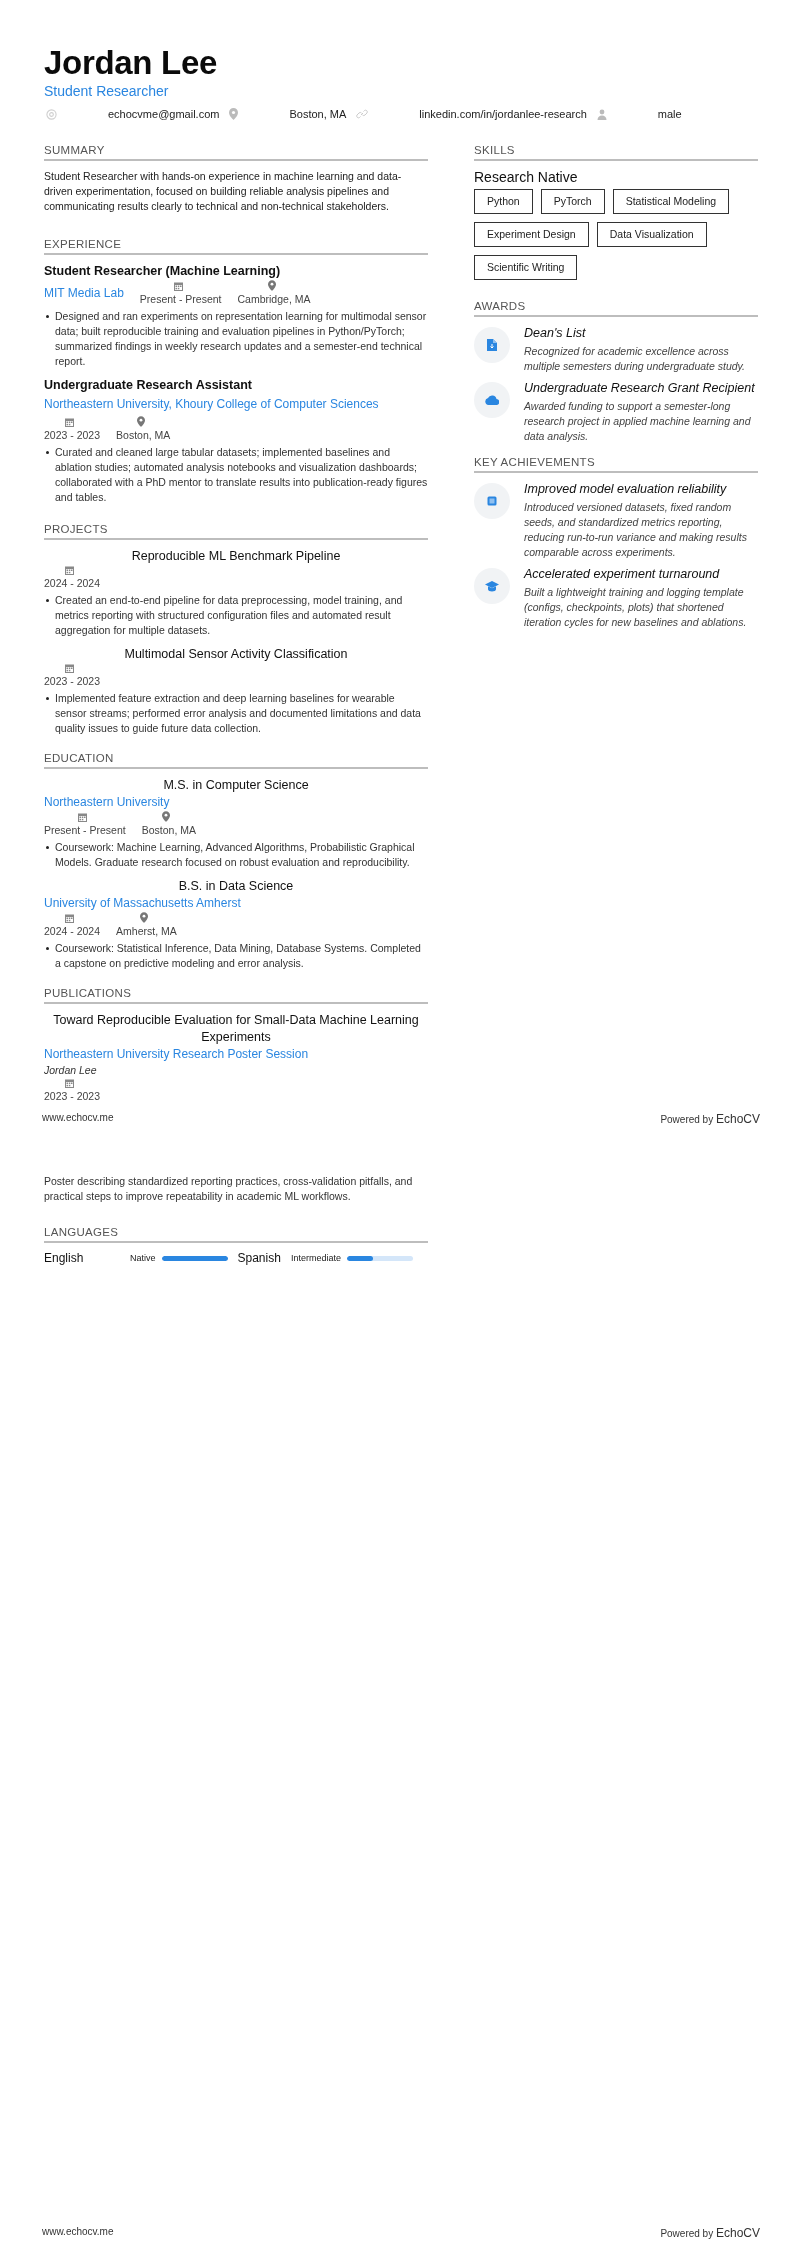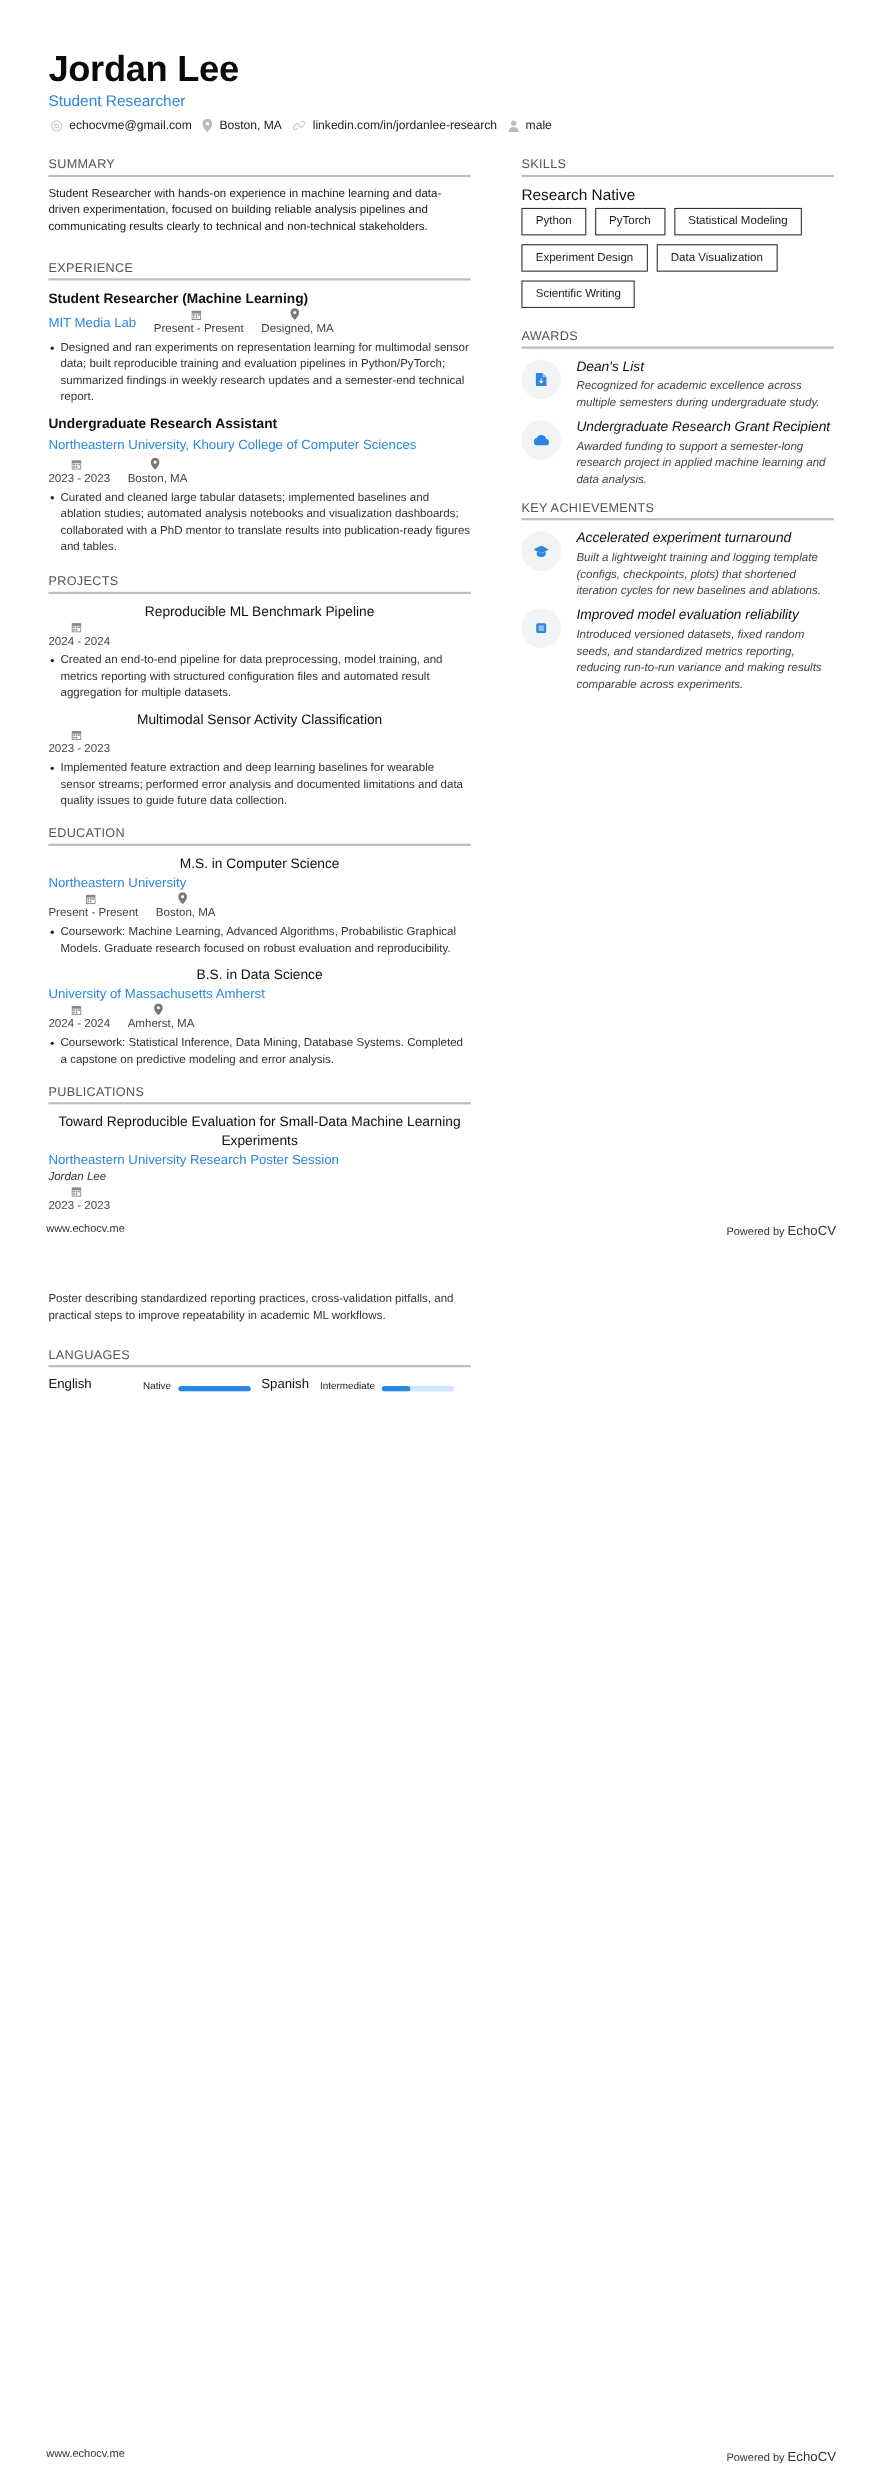--- a/index.html
+++ b/index.html
@@ -2,21 +2,21 @@
 <html><head>
 <meta charset="utf-8">
 <style>
   * { box-sizing: border-box; margin: 0; padding: 0; }
   html, body { width: 794px; background: #fff; }
   body { font-family: "Liberation Sans", "DejaVu Sans", sans-serif; color: #111; position: relative; height: 2246px; }
   .header { position: absolute; left: 44px; top: 44px; }
   .name { font-size: 33px; font-weight: 700; color: #0b0b0b; letter-spacing: -0.3px; line-height: 38px; }
   .subtitle { font-size: 14px; color: #2a86e0; margin-top: 0px; line-height: 18px; }
   .contacts { position: absolute; left: 46px; top: 108px; display: flex; align-items: center; font-size: 11px; color: #222; }
-  .contact { display: flex; align-items: center; margin-right: 10px; }
+  .contact { display: flex; align-items: center; margin-right: 10px; gap: 45px; }
   .contact svg { margin-right: 6px; }
 
   .col-left { position: absolute; left: 44px; width: 384px; }
   .col-right { position: absolute; left: 474px; width: 284px; }
 
   .sec-title { font-size: 11.5px; color: #555; letter-spacing: 0.3px; border-bottom: 2px solid #bdbdbd; padding-bottom: 3px; margin-bottom: 8px; }
   .para { font-size: 10.5px; line-height: 15px; color: #222; }
 
   .item-title { font-size: 12.5px; font-weight: 700; color: #111; line-height: 17px; }
   .item-title.light { font-weight: 400; text-align: center; }
@@ -40,21 +40,21 @@
   .award-title { font-size: 12.5px; color: #111; line-height: 17px; }
   .award-desc { font-size: 10.5px; color: #444; line-height: 15px; margin-top: 2px; }
 
   .footer { position: absolute; left: 0; width: 794px; height: 20px; font-size: 10px; color: #333; }
   .footer .left { position: absolute; left: 42px; }
   .footer .right { position: absolute; right: 34px; }
   .footer .brand { font-size: 12px; color: #333; }
 
   .pub-author { font-size: 10.5px; font-style: italic; color: #333; line-height: 15px; }
 
-  .lang-row { display: flex; align-items: flex-end; }
+  .lang-row { display: flex; align-items: center; }
   .lang-name { font-size: 12px; color: #111; width: 86px; }
   .lang-level { font-size: 9px; color: #222; margin-right: 6px; }
   .bar { width: 66px; height: 5px; border-radius: 3px; background: #d4e6f9; margin-right: 10px; overflow: hidden; }
   .bar-fill { height: 100%; background: #2a86e0; border-radius: 3px; }
 </style>
 </head>
 <body>
 
 <div class="header">
   <div class="name">Jordan Lee</div>
@@ -115,21 +115,21 @@
               <rect x="1.5" y="6.8" width="1.5" height="1.5" fill="#888"></rect>
               <rect x="3.8" y="6.8" width="1.5" height="1.5" fill="#888"></rect>
             </svg>
           <span>Present - Present</span>
         </span>
         <span class="meta">
           <svg width="8" height="11" viewBox="0 0 9 12">
               <path d="M4.5 0C2 0 0 2 0 4.5 0 8 4.5 12 4.5 12S9 8 9 4.5C9 2 7 0 4.5 0z" fill="#777"></path>
               <circle cx="4.5" cy="4.5" r="1.6" fill="#fff"></circle>
             </svg>
-          <span>Designed, MA</span>
+          <span>Cambridge, MA</span>
         </span>
       </div>
       <ul class="bullets">
         <li>Designed and ran experiments on representation learning for multimodal sensor data; built reproducible training and evaluation pipelines in Python/PyTorch; summarized findings in weekly research updates and a semester-end technical report.</li>
       </ul>
     </div>
 
     <div class="entry">
       <div class="item-title">Undergraduate Research Assistant</div>
       <div class="org" style="margin-top:2px;">Northeastern University, Khoury College of Computer Sciences</div>
@@ -327,40 +327,40 @@
         <div class="award-title">Undergraduate Research Grant Recipient</div>
         <div class="award-desc">Awarded funding to support a semester-long research project in applied machine learning and data analysis.</div>
       </div>
     </div>
   </section>
 
   <section style="margin-top:12px;">
     <div class="sec-title">KEY ACHIEVEMENTS</div>
     <div class="award">
       <div class="award-icon">
+        <svg width="12" height="12" viewBox="0 0 12 12">
+            <rect x="1.5" y="1.5" width="9" height="9" rx="1.5" fill="#2a86e0"></rect>
+            <rect x="3.5" y="3.5" width="5" height="5" fill="#8fc0f0"></rect>
+          </svg>
+      </div>
+      <div class="award-body">
+        <div class="award-title">Improved model evaluation reliability</div>
+        <div class="award-desc">Introduced versioned datasets, fixed random seeds, and standardized metrics reporting, reducing run-to-run variance and making results comparable across experiments.</div>
+      </div>
+    </div>
+    <div class="award">
+      <div class="award-icon">
         <svg width="14" height="11" viewBox="0 0 14 11">
             <path d="M7 0L14 3.5 7 7 0 3.5z" fill="#2a86e0"></path>
             <path d="M3 5.2v3C3 9.5 5 10.5 7 10.5s4-1 4-2.3v-3L7 7.2z" fill="#2a86e0"></path>
           </svg>
       </div>
       <div class="award-body">
         <div class="award-title">Accelerated experiment turnaround</div>
         <div class="award-desc">Built a lightweight training and logging template (configs, checkpoints, plots) that shortened iteration cycles for new baselines and ablations.</div>
-      </div>
-    </div>
-    <div class="award">
-      <div class="award-icon">
-        <svg width="12" height="12" viewBox="0 0 12 12">
-            <rect x="1.5" y="1.5" width="9" height="9" rx="1.5" fill="#2a86e0"></rect>
-            <rect x="3.5" y="3.5" width="5" height="5" fill="#8fc0f0"></rect>
-          </svg>
-      </div>
-      <div class="award-body">
-        <div class="award-title">Improved model evaluation reliability</div>
-        <div class="award-desc">Introduced versioned datasets, fixed random seeds, and standardized metrics reporting, reducing run-to-run variance and making results comparable across experiments.</div>
       </div>
     </div>
   </section>
 </div>
 
 <div class="footer" style="top:1112px;">
   <span class="left">www.echocv.me</span>
   <span class="right">
     <span>Powered by</span>
     <span class="brand">EchoCV</span>

